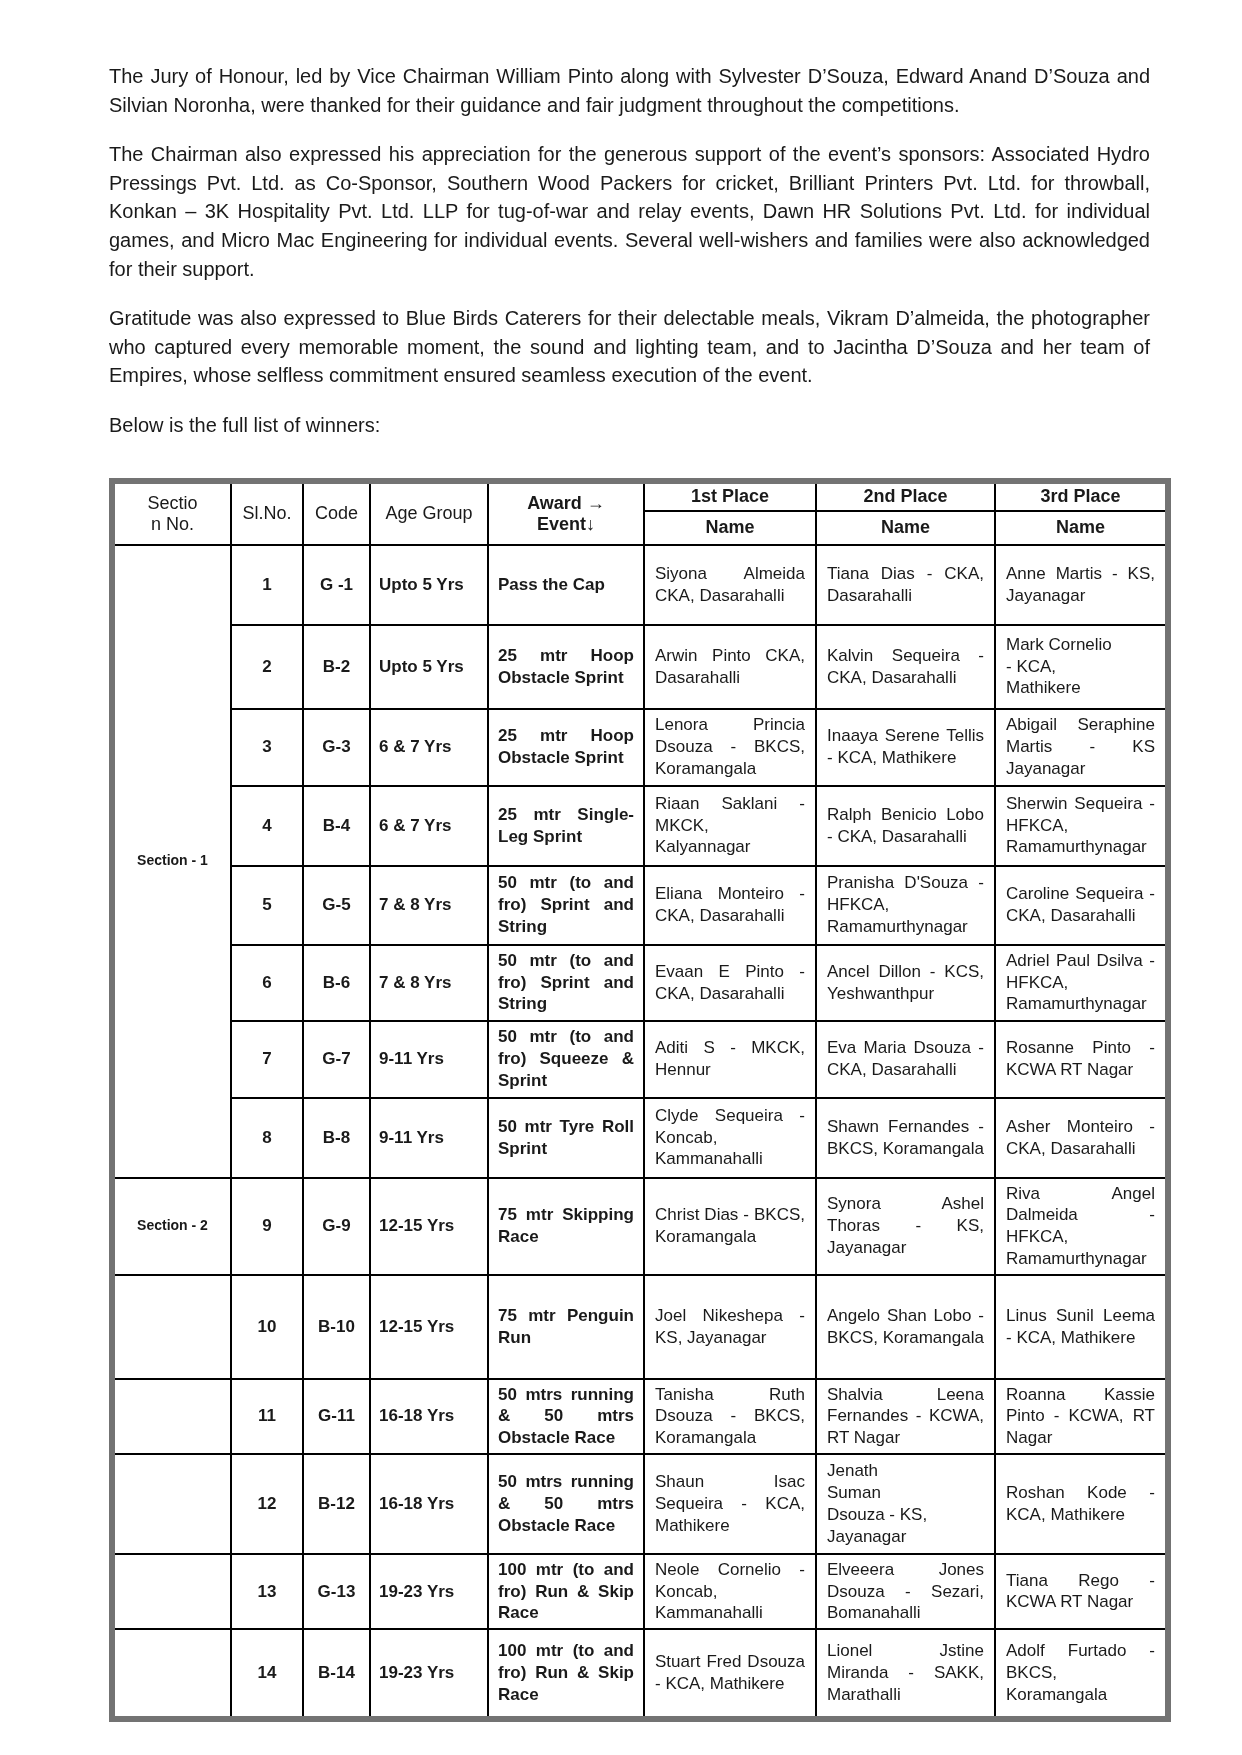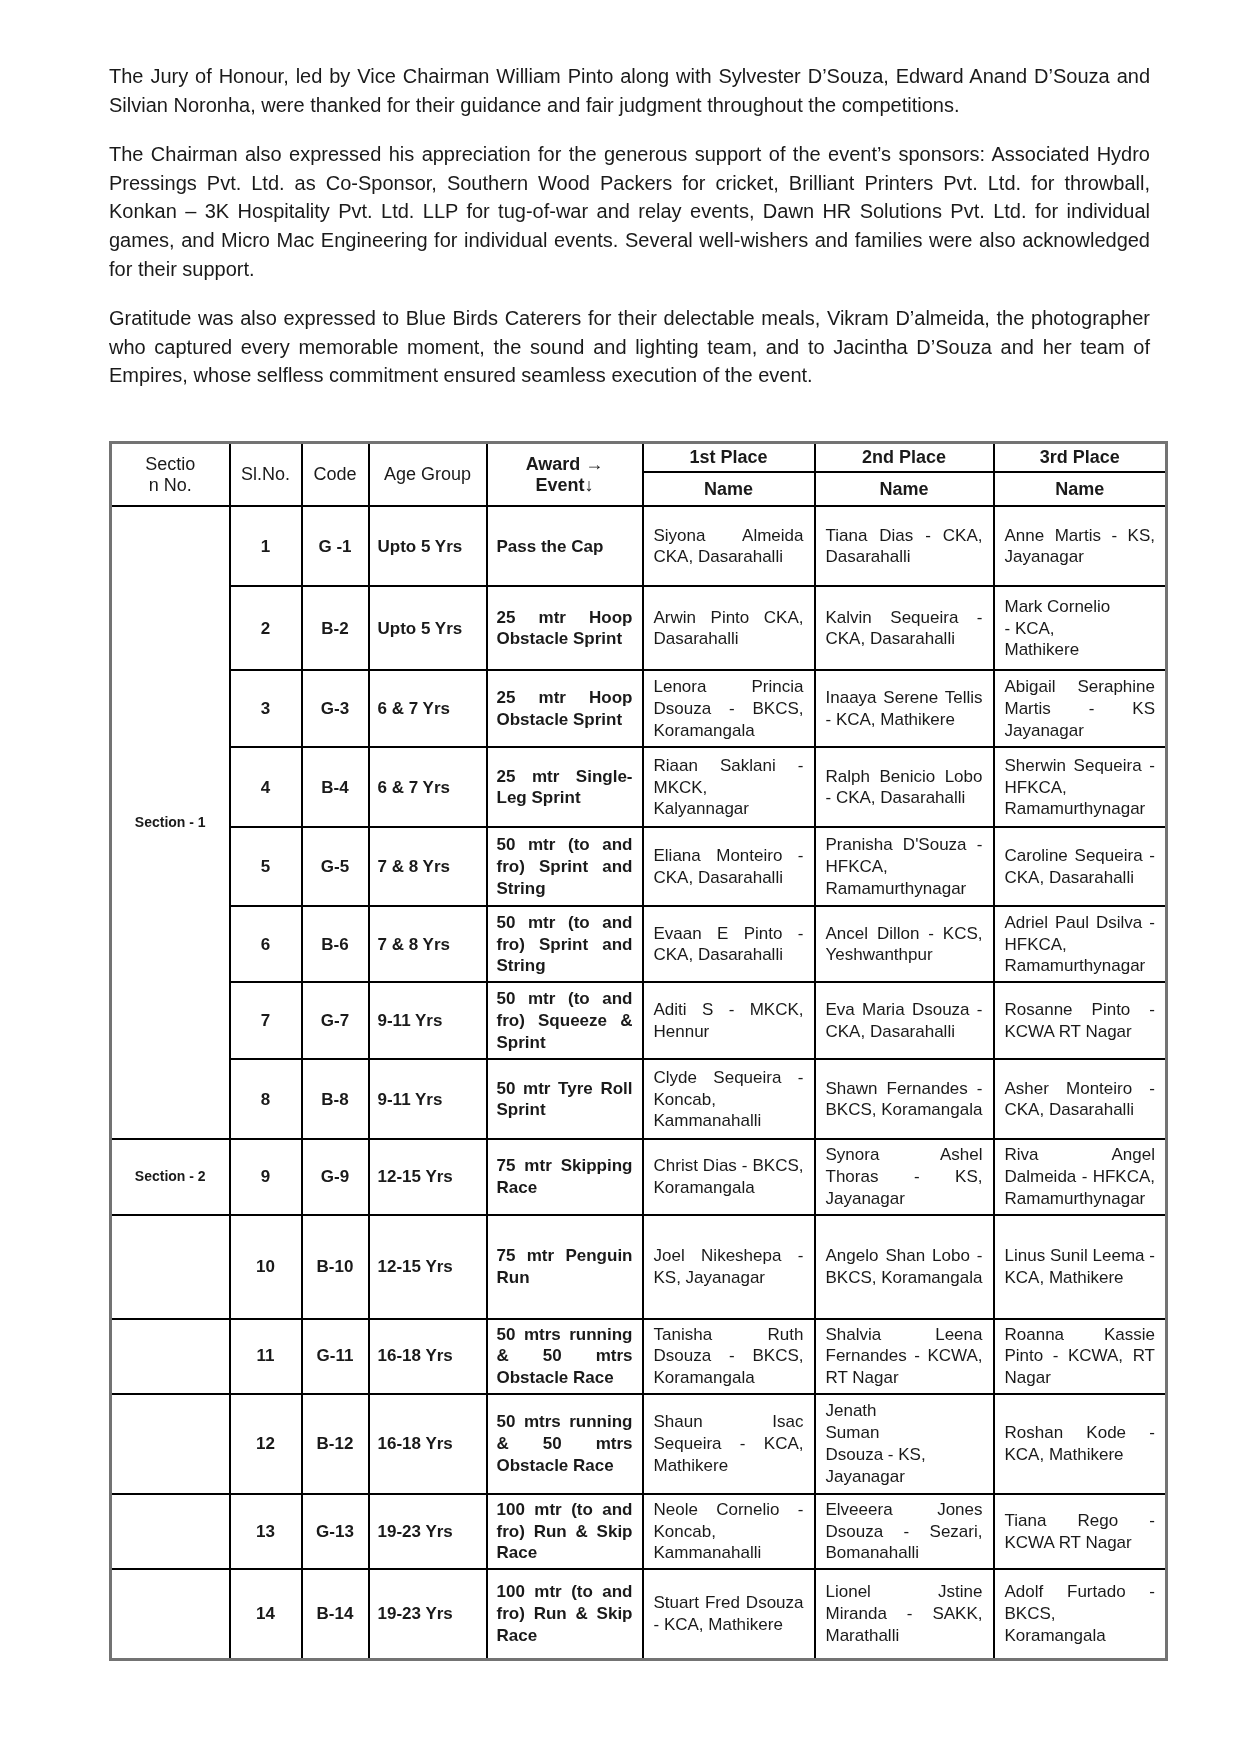--- a/index.html
+++ b/index.html
@@ -23,22 +23,22 @@
     font-size: 20px;
     line-height: 1.43;
     text-align: justify;
     margin-bottom: 21px;
     color: #1a1a1a;
   }
   table[data-name="winners-table"] {
     border-collapse: collapse;
     table-layout: fixed;
     width: 1056px;
-    margin-top: 51px;
-    border: 3px solid #737373;
+    margin-top: 38px;
+    border: 6px solid #737373;
   }
   table[data-name="winners-table"] th,
   table[data-name="winners-table"] td {
     border: 2px solid #000;
     vertical-align: middle;
     white-space: pre-line;
     color: #1a1a1a;
     overflow: hidden;
   }
   
@@ -86,20 +86,21 @@
 </style>
 </head>
 <body data-name="document-page">
 
 <div class="content" data-name="page-content">
 
   <div data-name="paragraphs">
       <p data-name="paragraph"><span data-name="paragraph-text">The Jury of Honour, led by Vice Chairman William Pinto along with Sylvester D’Souza, Edward Anand D’Souza and Silvian Noronha, were thanked for their guidance and fair judgment throughout the competitions.</span></p>
       <p data-name="paragraph"><span data-name="paragraph-text">The Chairman also expressed his appreciation for the generous support of the event’s sponsors: Associated Hydro Pressings Pvt. Ltd. as Co-Sponsor, Southern Wood Packers for cricket, Brilliant Printers Pvt. Ltd. for throwball, Konkan – 3K Hospitality Pvt. Ltd. LLP for tug-of-war and relay events, Dawn HR Solutions Pvt. Ltd. for individual games, and Micro Mac Engineering for individual events. Several well-wishers and families were also acknowledged for their support.</span></p>
       <p data-name="paragraph"><span data-name="paragraph-text">Gratitude was also expressed to Blue Birds Caterers for their delectable meals, Vikram D’almeida, the photographer who captured every memorable moment, the sound and lighting team, and to Jacintha D’Souza and her team of Empires, whose selfless commitment ensured seamless execution of the event.</span></p>
+      <p data-name="paragraph"><span data-name="paragraph-text">Below is the full list of winners:</span></p>
     </div>
 
   <table data-name="winners-table">
     <colgroup>
       <col class="w-section">
       <col class="w-sl">
       <col class="w-code">
       <col class="w-age">
       <col class="w-event">
       <col class="w-p1">

